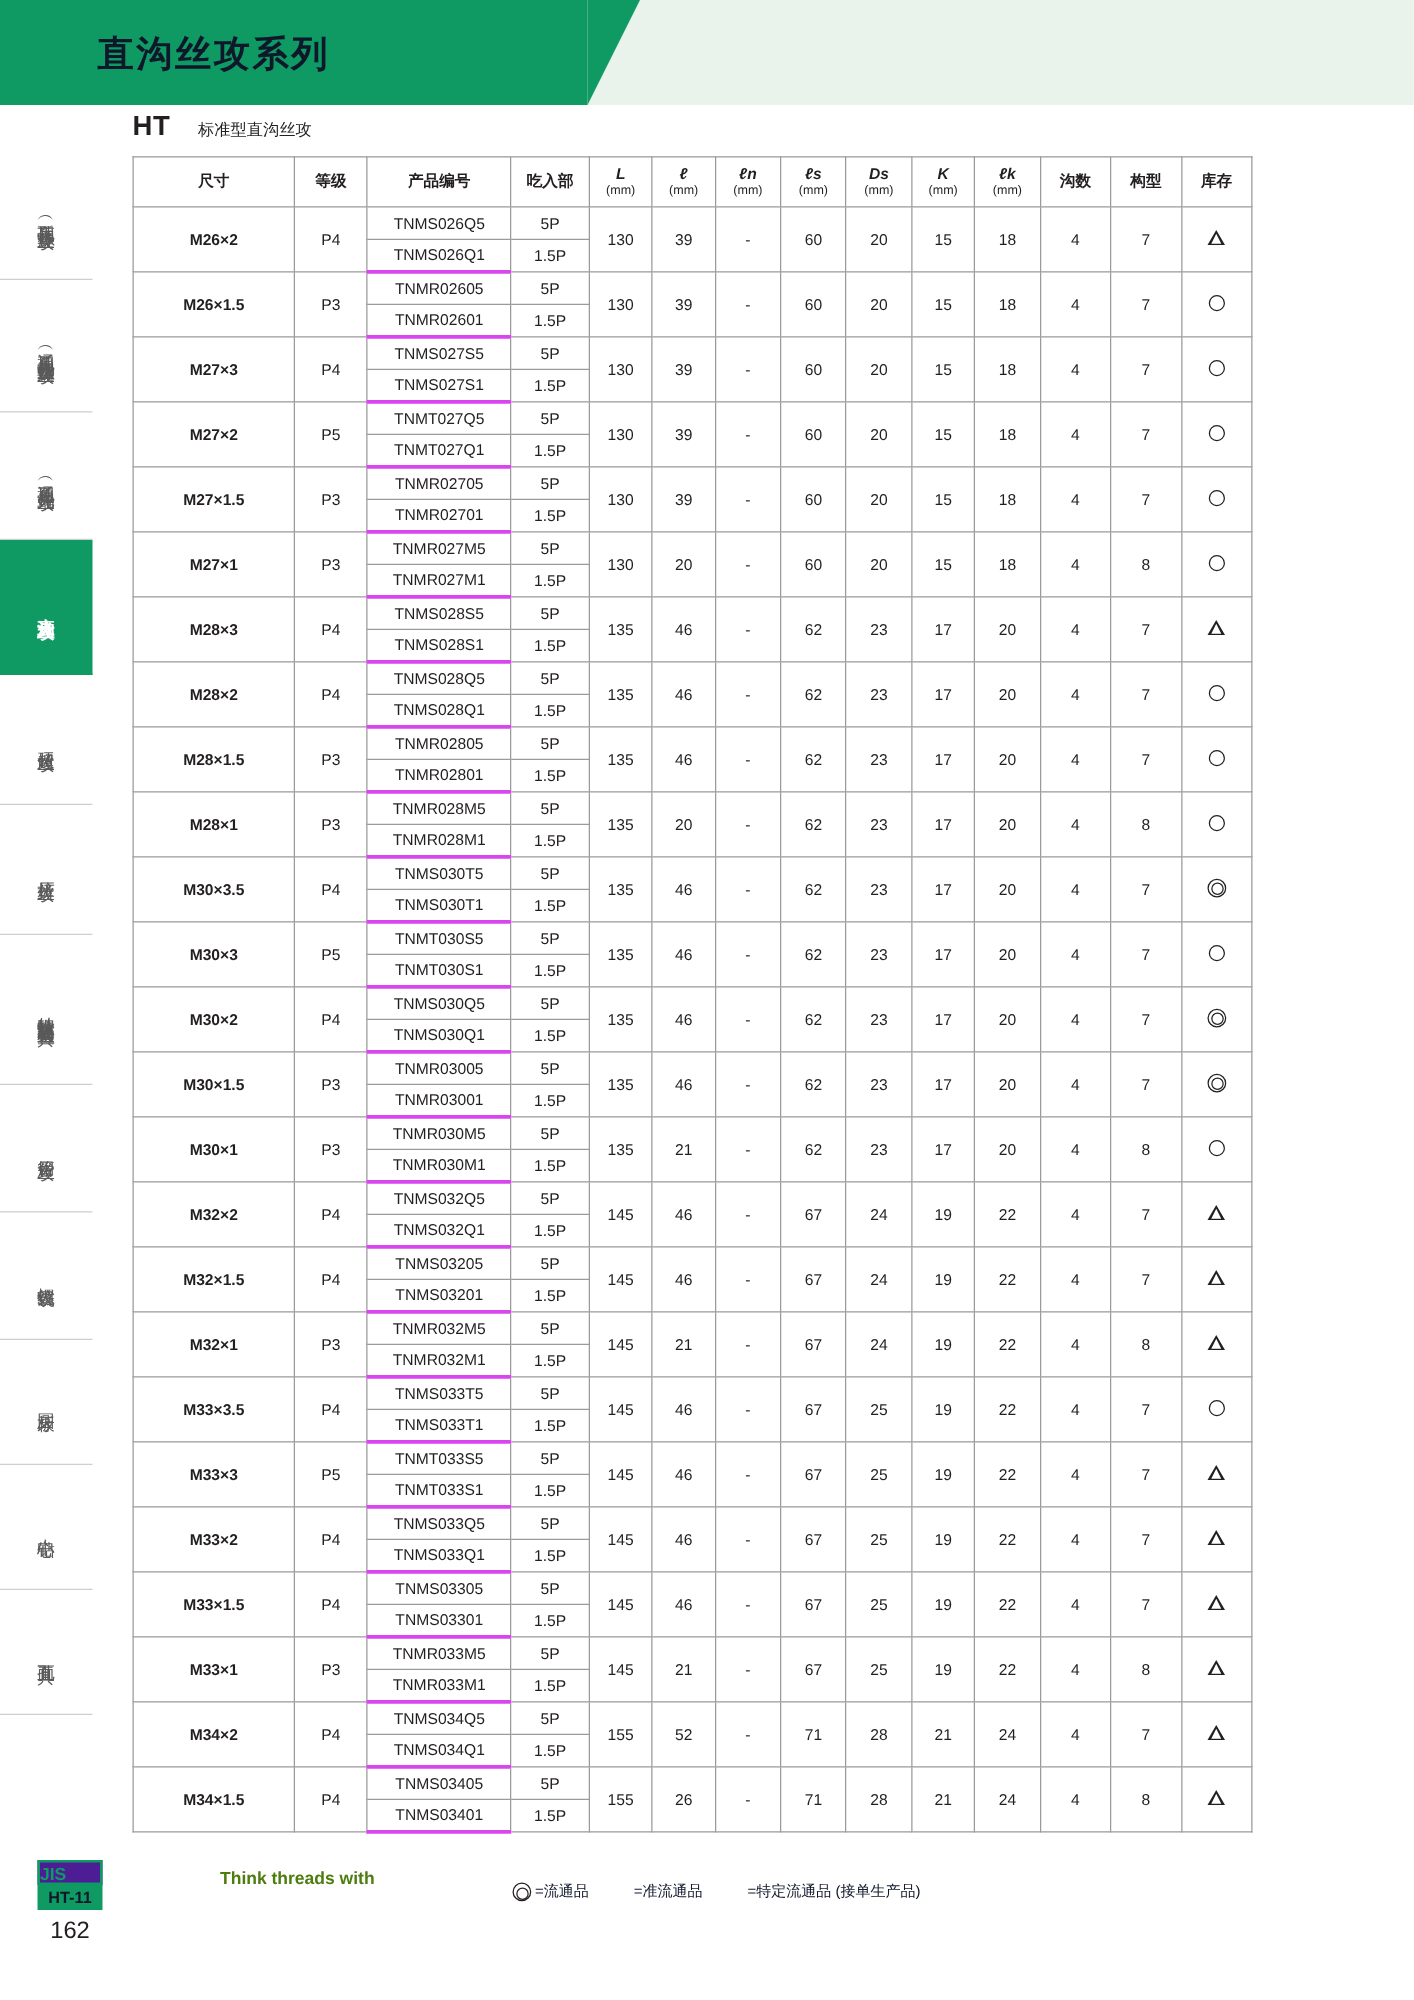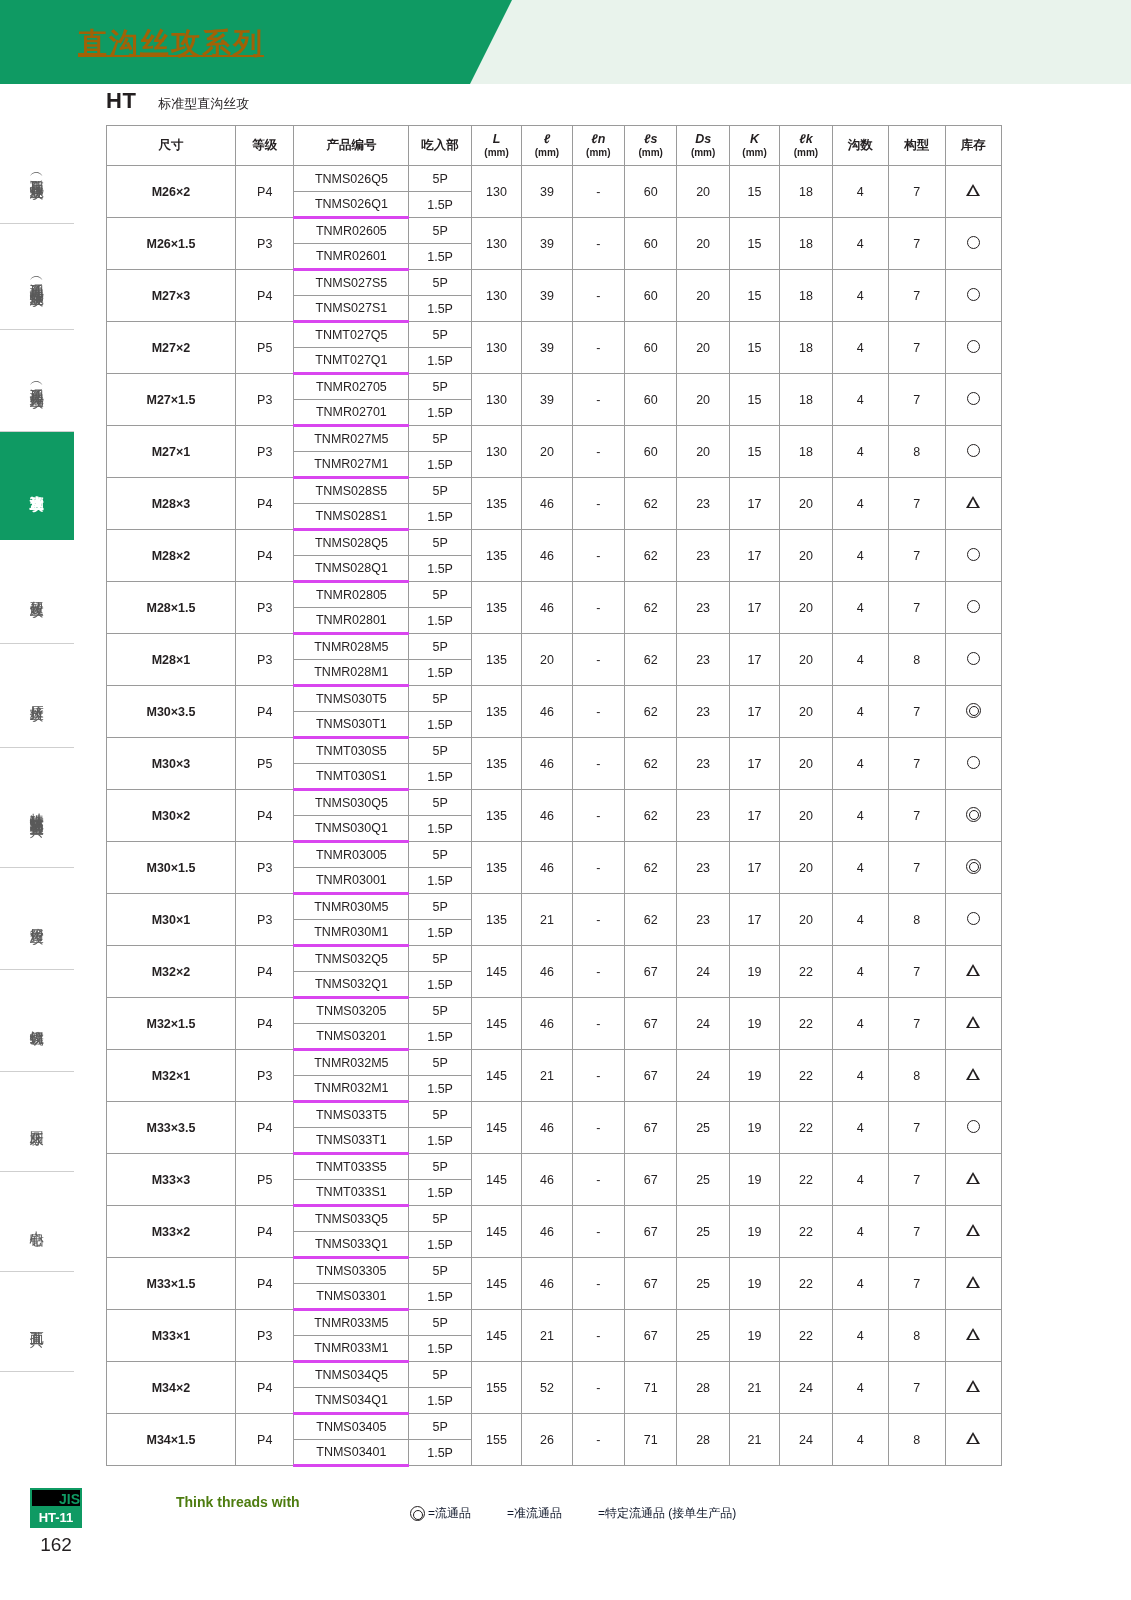--- a/index.html
+++ b/index.html
@@ -24,23 +24,22 @@
     width:0; height:0;
     border-top:84px solid #0f9a63;
     border-right:42px solid transparent;
   }
   .header-light {
     position:absolute; left:455px; top:0; width:676px; height:84px;
     background:#e9f3ec;
   }
   .header-title {
     position:absolute; left:78px; top:24px;
-    font-size:29px; font-weight:bold; color:#a16207;
+    font-size:29px; font-weight:bold; color:#0f172a;
     letter-spacing:2px;
-    text-decoration:underline;
   }
 
   
   .side-tabs {
     position:absolute; left:0; top:120px; width:74px;
   }
   .side-tab {
     width:74px;
     border-bottom:1px solid #cfcfcf;
     display:flex; align-items:center; justify-content:center;
@@ -69,21 +68,21 @@
   .table-wrap { position:absolute; left:106px; top:125px; width:896px; }
   table.spec { border-collapse:collapse; width:896px; table-layout:fixed; }
   table.spec th, table.spec td {
     border:1px solid #9a9a9a;
     text-align:center;
     vertical-align:middle;
     font-size:12.5px;
     padding:0;
   }
   thead th { height:40px; font-weight:bold; font-size:13px; line-height:1.1; }
-  thead th .unit { display:block; font-size:10px; font-weight:bold; }
+  thead th .unit { display:block; font-size:10px; font-weight:normal; }
   thead th .itl { font-style:italic; }
 
   td.size { font-size:17px; font-weight:bold; height:52px; }
   td.grade { font-size:13px; }
   td.code { font-size:12.5px; height:26px; border-bottom:none; }
   td.code.second { border-top:1px dotted #9a9a9a; border-bottom:3px solid #d946ef; }
   td.chew { font-size:12px; height:26px; }
   td.num { font-size:13px; }
   td.sym { font-size:15px; }
 
@@ -108,26 +107,26 @@
   .sym-dbl:after { content:""; position:absolute; left:2.3px; top:2.3px; width:8px; height:8px; border:1.4px solid #231f20; border-radius:50%; }
   .sym-tri { width:0; height:0; border-left:7px solid transparent; border-right:7px solid transparent; border-bottom:12px solid #231f20; position:relative; }
   .sym-tri:after { content:""; position:absolute; left:-4.6px; top:3px; width:0; height:0; border-left:4.6px solid transparent; border-right:4.6px solid transparent; border-bottom:8px solid #fff; }
 
   
   .footer { position:absolute; left:0; top:1480px; width:1131px; height:120px; }
   .jis-badge {
     position:absolute; left:30px; top:8px; width:52px;
   }
   .jis-top {
-    background:#000000; color:#0f9a63; border:2px solid #0f9a63;
-    font-size:14px; font-weight:bold; text-align:right; line-height:18px;
+    background:#4c1d95; color:#0f9a63; border:2px solid #0f9a63;
+    font-size:14px; font-weight:bold; text-align:left; line-height:18px;
     height:20px;
   }
   .jis-bot {
-    background:#0f9a63; color:#ffffff;
+    background:#0f9a63; color:#0f172a;
     font-size:13px; font-weight:bold; text-align:center; line-height:20px;
     height:20px;
   }
   .page-num {
     position:absolute; left:30px; top:54px; width:52px; text-align:center;
     font-size:19px; color:#231f20;
   }
   .brand { position:absolute; left:104px; top:14px; width:300px; }
   .brand-tag { font-size:14px; font-weight:bold; color:#4d7c0f; margin-left:72px; }
   .brand-row { display:flex; align-items:center; margin-top:2px; }

